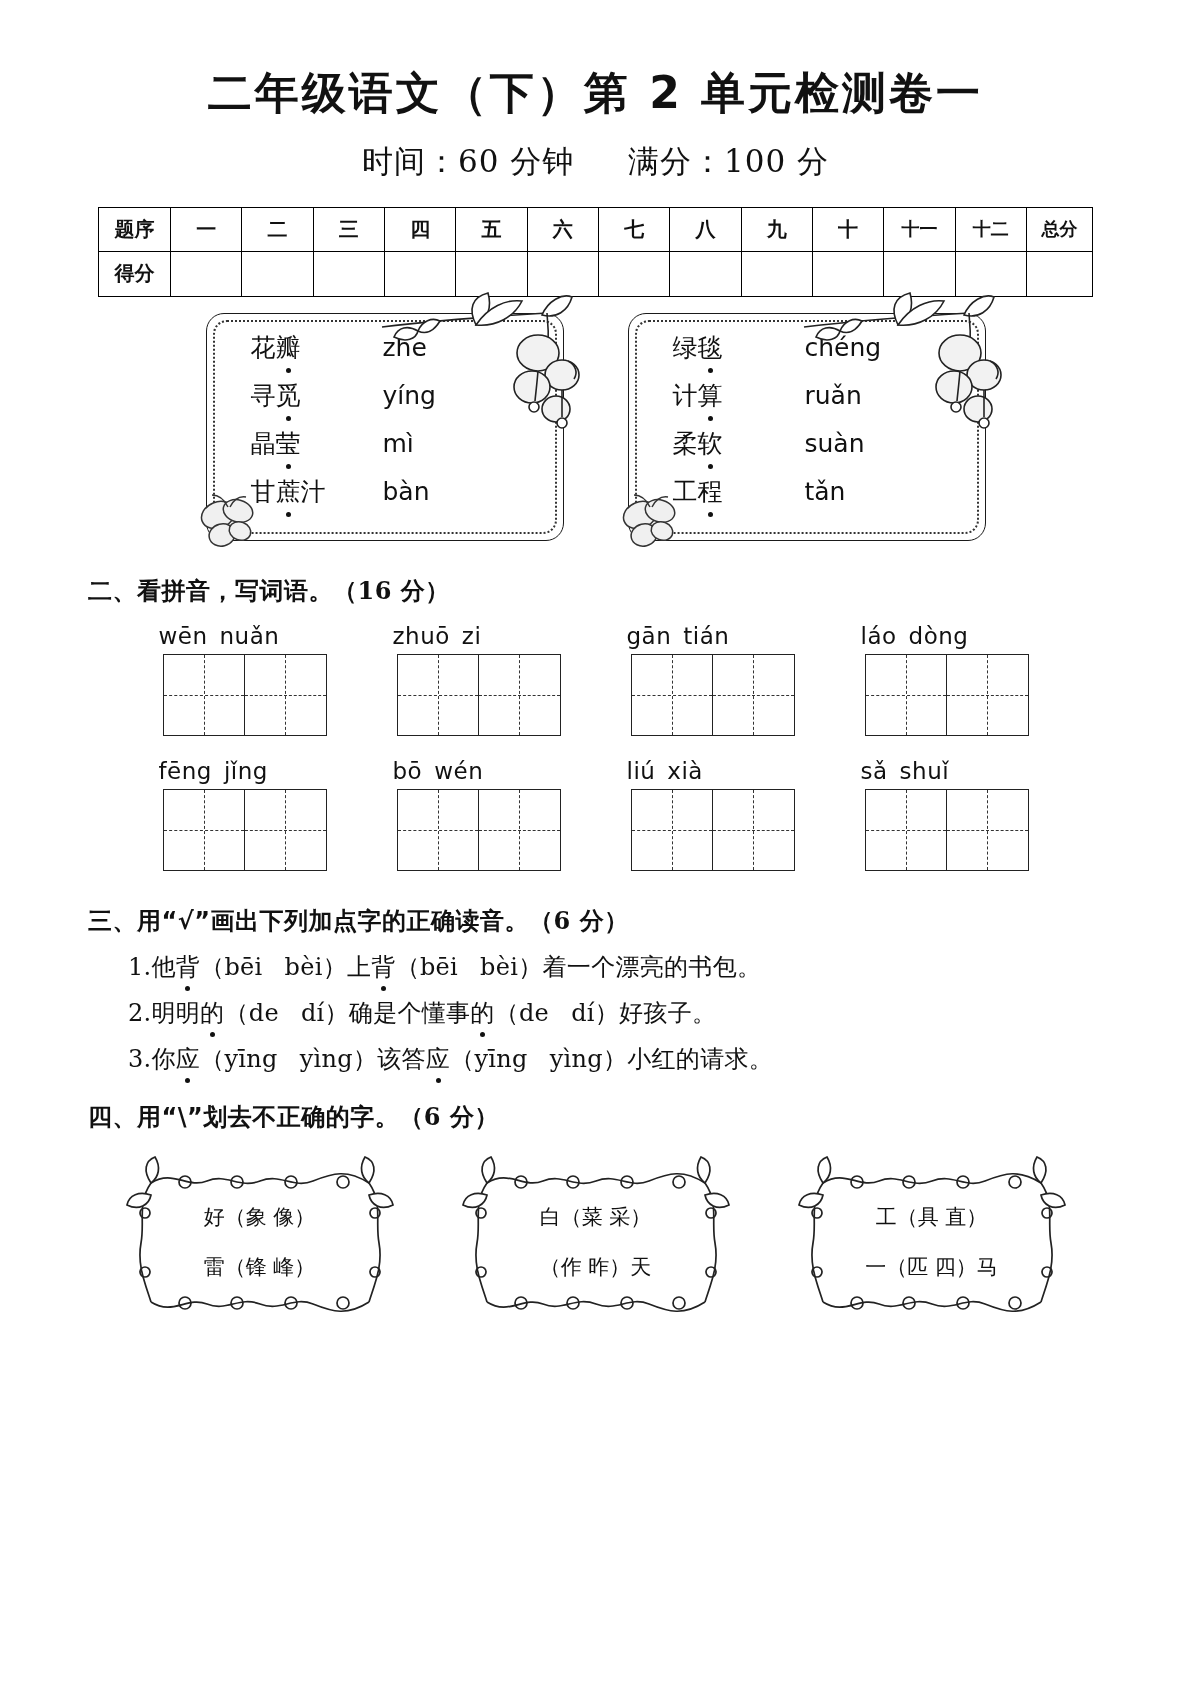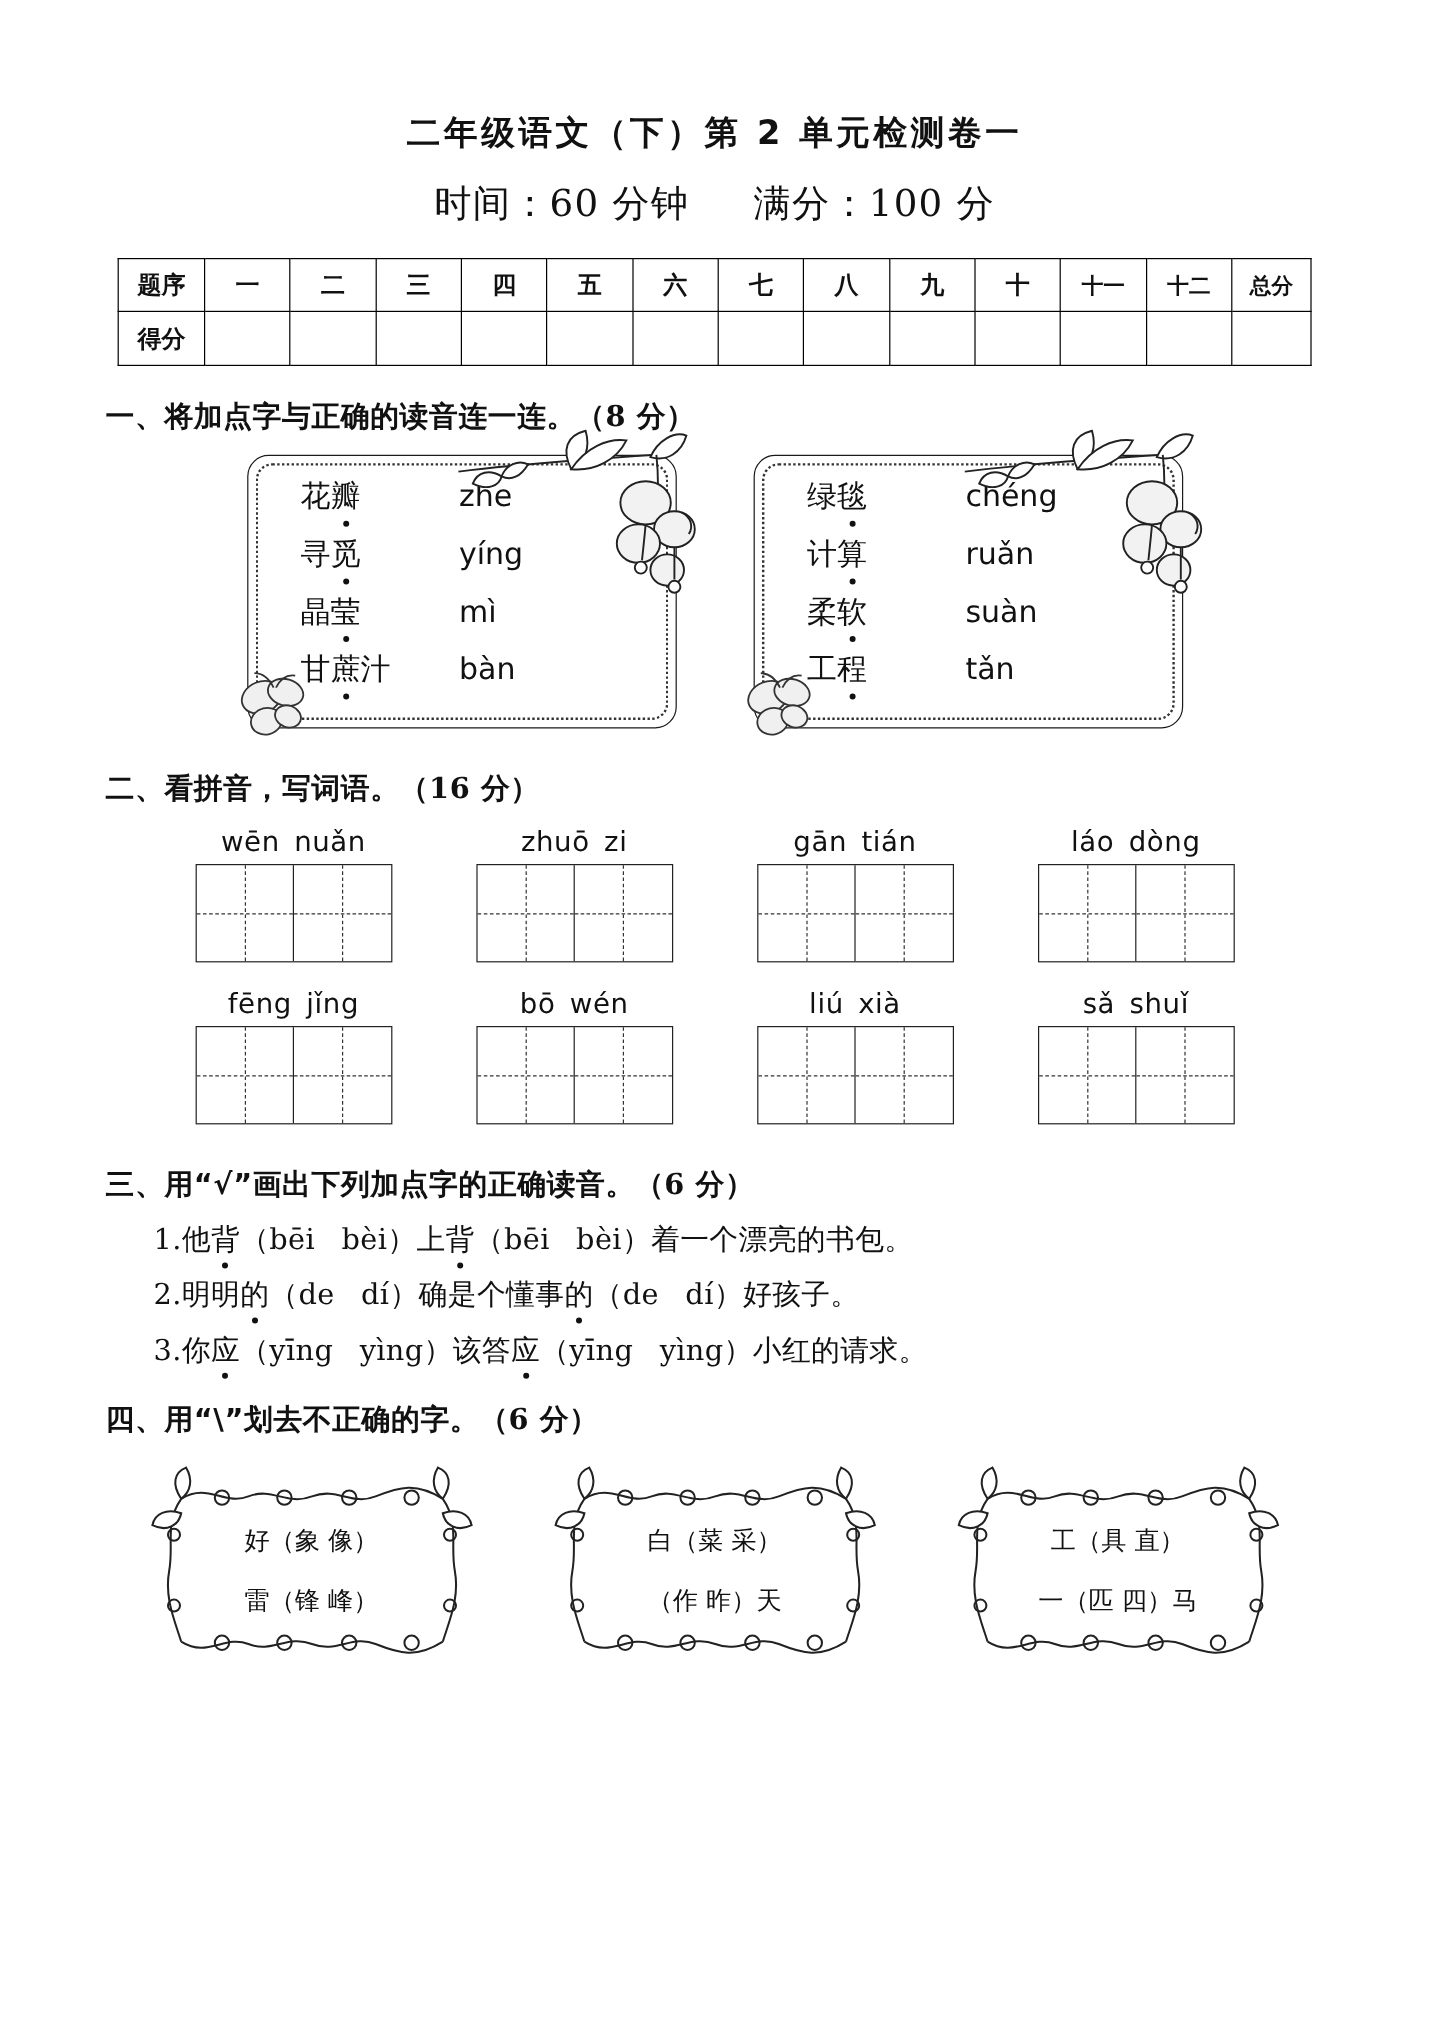--- a/index.html
+++ b/index.html
@@ -17,24 +17,24 @@
     position: relative;
     width: 1191px;
     height: 1684px;
     padding: 0;
   }
 
   
   .title {
     text-align: center;
     font-family: "DejaVu Sans", "Liberation Sans", sans-serif;
-    font-size: 28px;
+    font-size: 44px;
     font-weight: bold;
     letter-spacing: 3px;
-    margin-top: 95px;
+    margin-top: 68px;
     line-height: 1.15;
   }
   .subtitle {
     text-align: center;
     font-family: "DejaVu Serif", "Liberation Serif", serif;
     font-size: 31px;
     margin-top: 22px;
     letter-spacing: 1px;
   }
   .subtitle .gap { display: inline-block; width: 32px; }
@@ -138,21 +138,21 @@
 
   
   .tzg-row {
     display: flex;
     justify-content: center;
     gap: 62px;
     margin-top: 16px;
   }
   .tzg-cell { width: 172px; }
   .tzg-py {
-    text-align: center;
+    text-align: left;
     font-size: 23px;
     font-family: "DejaVu Sans", "Liberation Sans", sans-serif;
     margin-bottom: 5px;
     white-space: nowrap;
     letter-spacing: 0.5px;
   }
   .tzg-py .sp { display: inline-block; width: 12px; }
   .tzg-grid {
     display: flex;
     border: 1.5px solid #222;
@@ -266,23 +266,20 @@
         <td></td>
         <td></td>
         <td></td>
         <td></td>
         <td class="total"></td>
       </tr>
     </tbody>
       </table>
   </div>
 
-  <div class="sec-head">
-    <span>一、将加点字与正确的读音连一连。</span><span class="pts">（8 分）</span>
-  </div>
 
   <div class="match-row">
 
     <div class="match-box">
       <div class="match-outer"></div>
       <div class="match-inner"></div>
       <div class="match-cols">
         <div class="match-line">
           <span class="mw"><span>花</span><span class="dotchar">瓣</span><span></span></span>
           <span class="mp">zhe</span>

